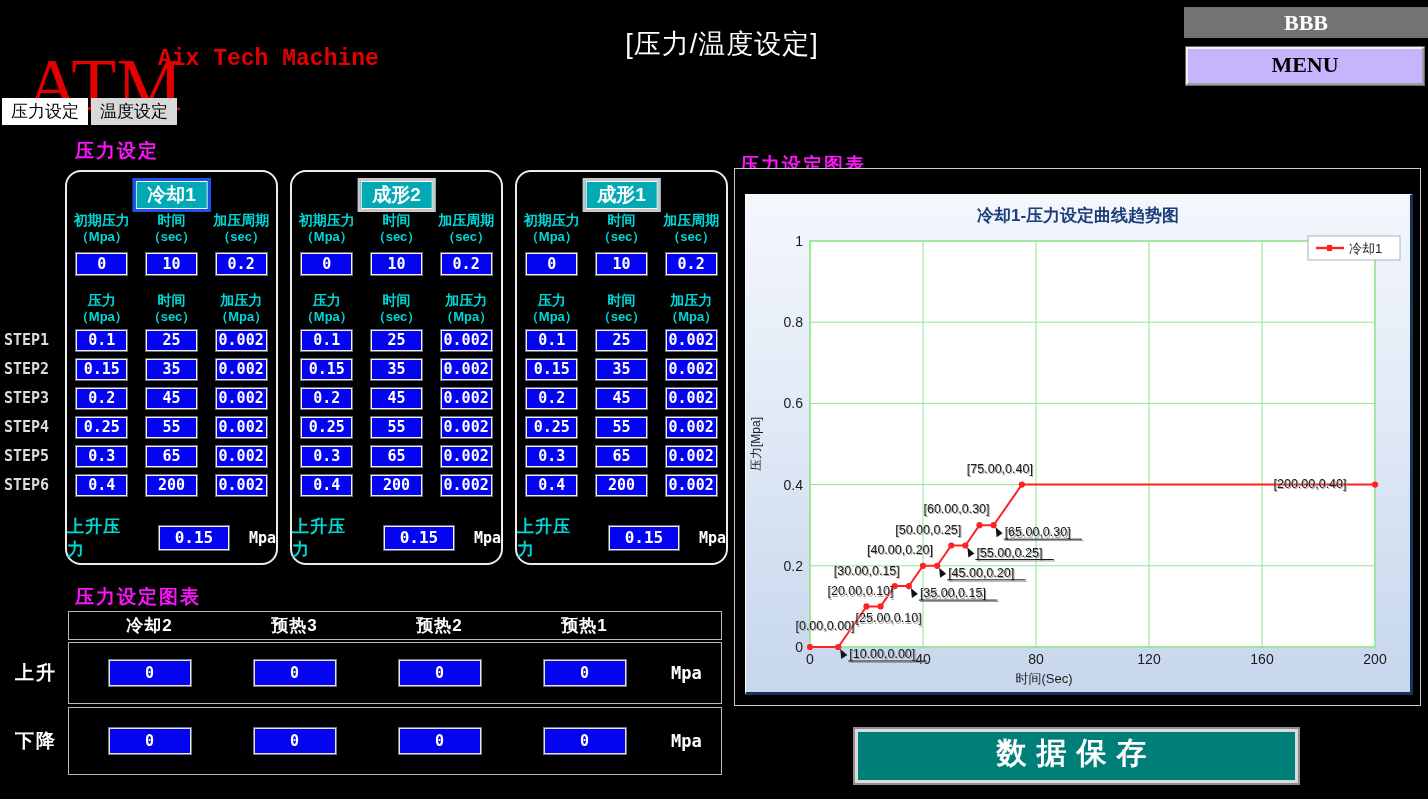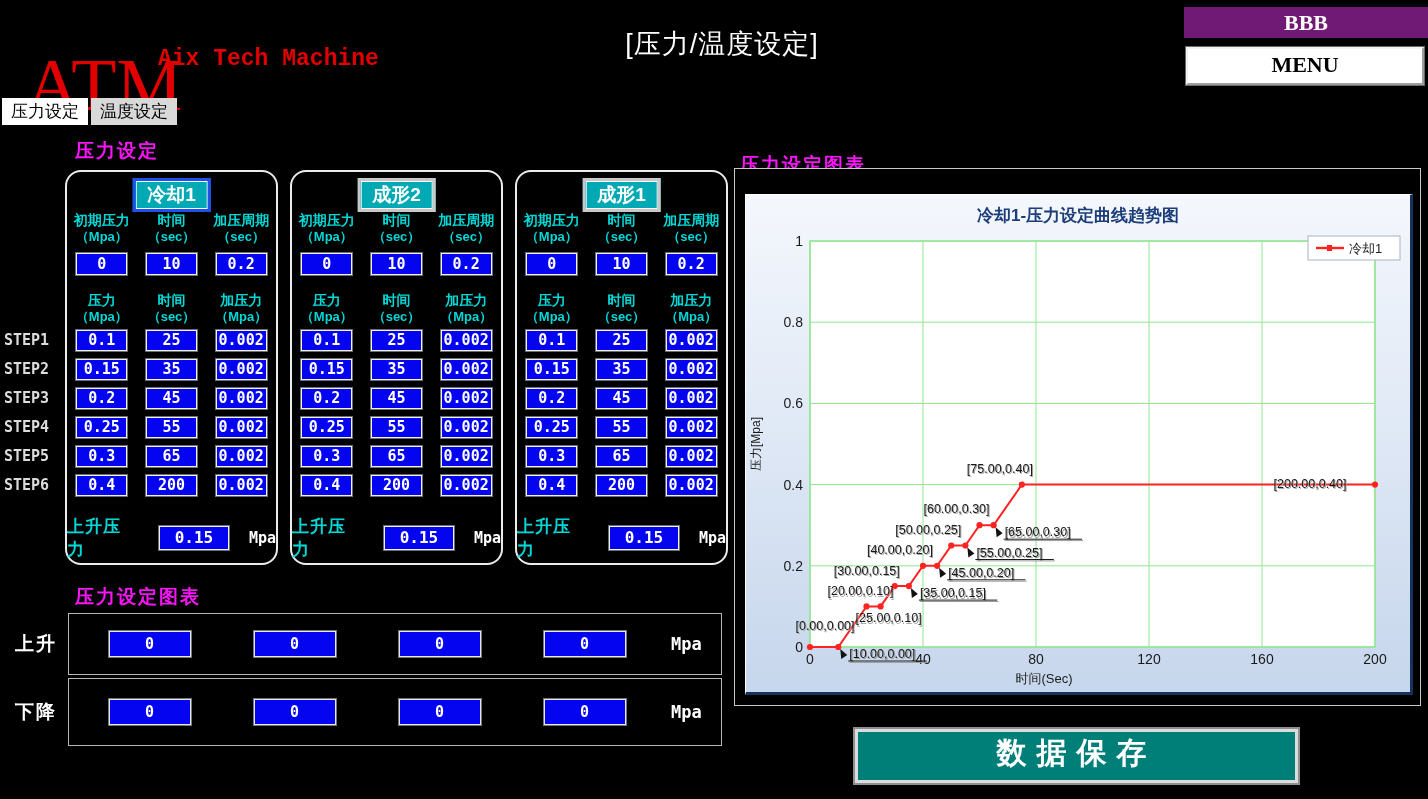--- a/index.html
+++ b/index.html
@@ -7,24 +7,24 @@
     width:1428px;height:799px;background:#000;position:relative;overflow:hidden;
     font-family:"Liberation Sans",sans-serif;
   }
   
   .logo{position:absolute;left:26px;top:0px;color:#e20000;font-family:"Liberation Serif",serif;
         font-size:74px;line-height:1.0;font-weight:normal;margin-top:48px;}
   .logo-sub{position:absolute;left:158px;top:46px;color:#e20000;font-family:"Liberation Mono",monospace;
         font-size:23px;font-weight:bold;white-space:nowrap;}
   .page-title{position:absolute;left:0;top:26px;width:1428px;text-align:center;color:#fff;
         font-size:27px;letter-spacing:1px;transform:translateX(8px);}
-  .bbb{position:absolute;left:1184px;top:7px;width:244px;height:31px;background:#701a75;
+  .bbb{position:absolute;left:1184px;top:7px;width:244px;height:31px;background:#737373;
         color:#fff;font-family:"Liberation Serif",serif;font-size:22px;font-weight:bold;
         text-align:center;line-height:31px;}
-  .menu{position:absolute;left:1186px;top:47px;width:238px;height:38px;background:#ffffff;
+  .menu{position:absolute;left:1186px;top:47px;width:238px;height:38px;background:#c4b5fd;
         border:2px outset #f2f2f2;outline:1px solid #6a6a6a;box-sizing:border-box;color:#000;
         font-family:"Liberation Serif",serif;font-size:22px;font-weight:bold;text-align:center;line-height:32px;}
   
   .tab-bar{position:absolute;left:2px;top:98px;display:flex;gap:3px;}
   .tab{height:27px;line-height:27px;padding:0 9px;font-size:17px;color:#000;background:#d9d9d9;cursor:default;}
   .tab.active{background:#ffffff;}
   
   .section-title{position:absolute;color:#fa14fa;font-size:19px;font-weight:bold;letter-spacing:2px;}
   #pressure-sec-title{left:75px;top:138px;}
   #chart-sec-title{left:740px;top:152px;}
@@ -325,20 +325,26 @@
       <div class="rise-row">
         <span class="rise-label">上升压力</span>
         <div class="rise-box">0.15</div>
         <span class="mpa-unit">Mpa</span>
       </div>
     </div>
   </div>
 
 <div class="section-title" id="valve-sec-title">压力设定图表</div>
 <div class="valve">
+    <div class="valve-head">
+      <div class="vcell">冷却2</div>
+      <div class="vcell">预热3</div>
+      <div class="vcell">预热2</div>
+      <div class="vcell">预热1</div>
+    </div>
     <div class="valve-row r1">
       <div class="valve-row-label">上升</div>
       <div class="vcell">
         <div class="valve-box">0</div>
       </div>
       <div class="vcell">
         <div class="valve-box">0</div>
       </div>
       <div class="vcell">
         <div class="valve-box">0</div>

